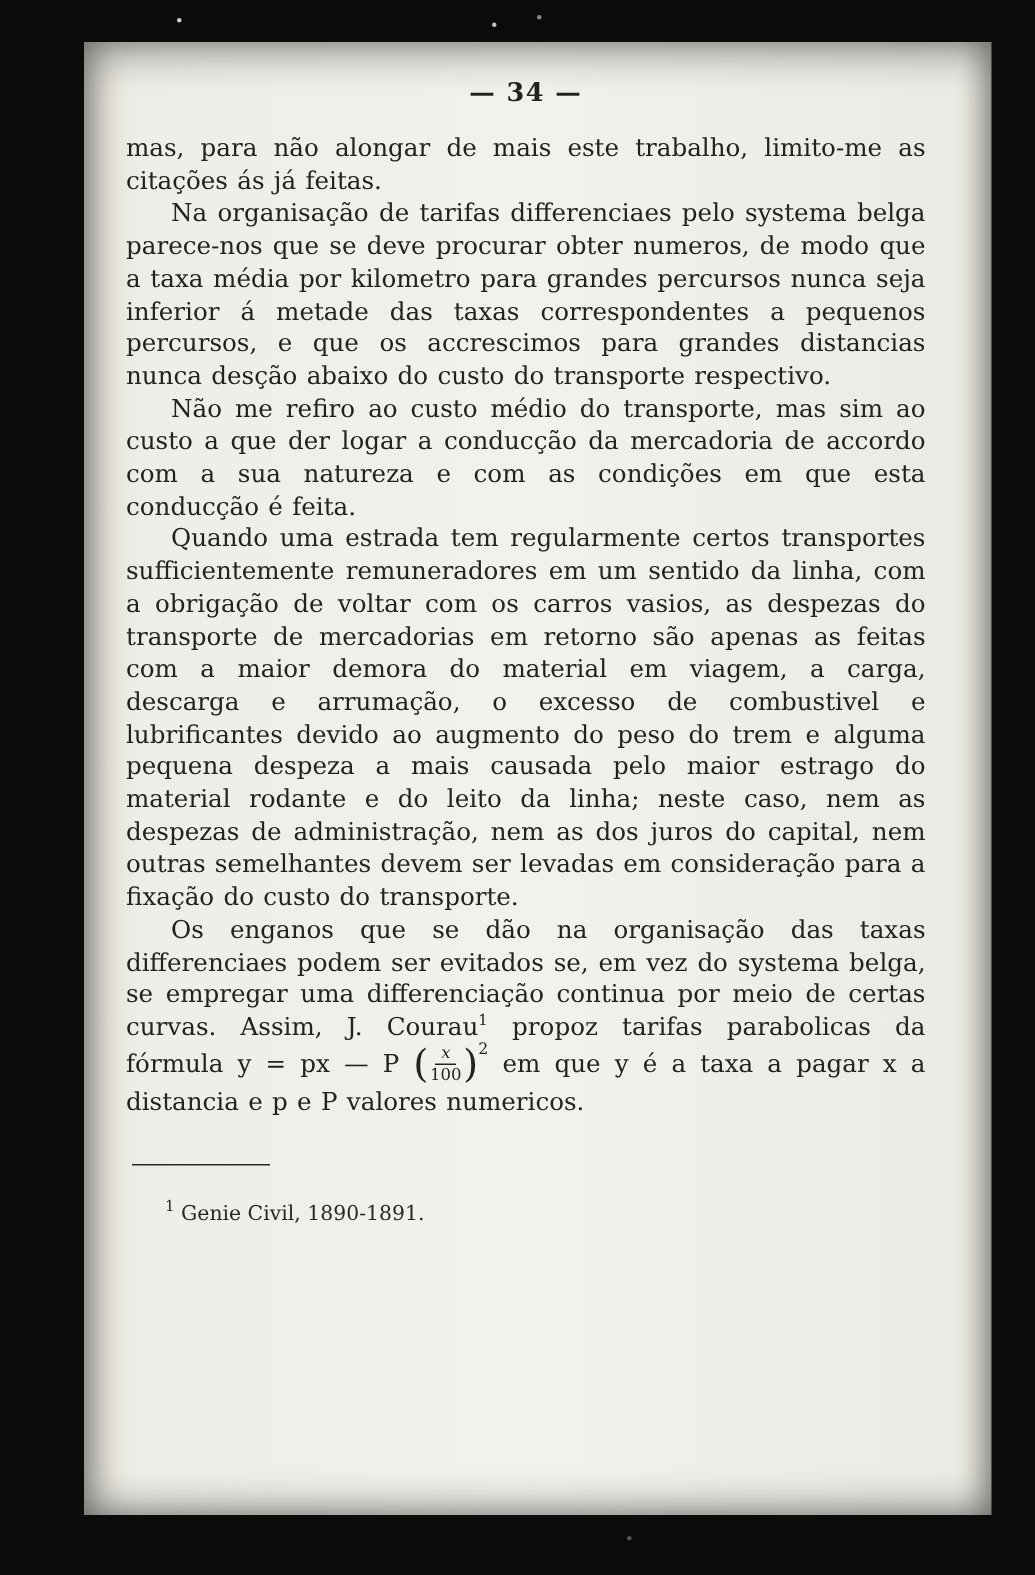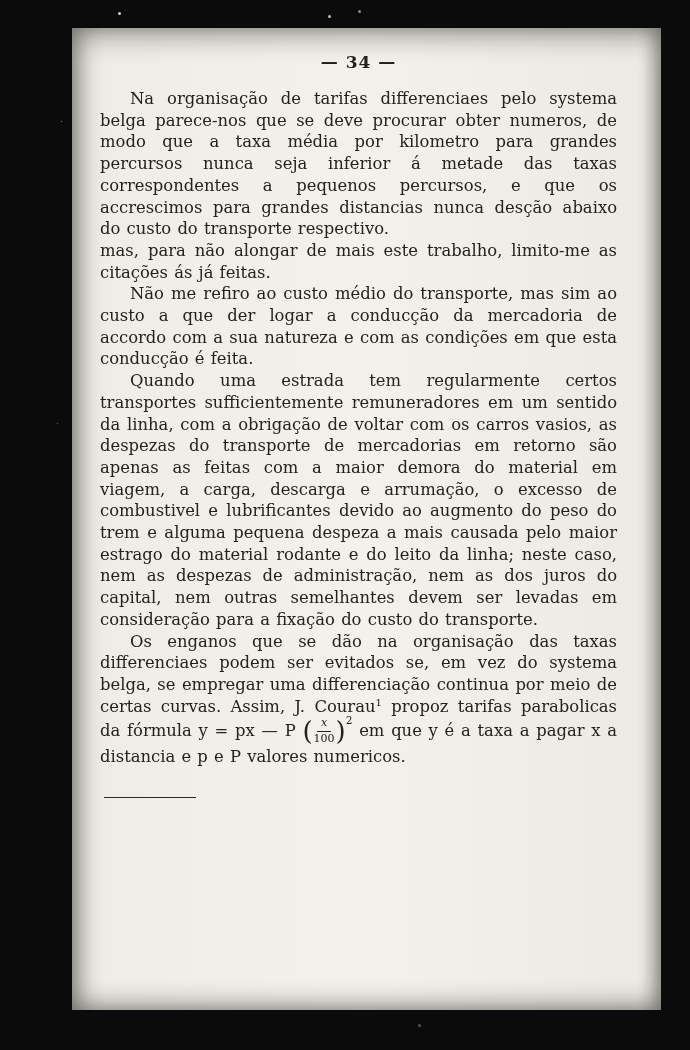--- a/index.html
+++ b/index.html
@@ -35,21 +35,20 @@
     left: 56px;
     top: 28px;
     right: 29px;
     bottom: 40px;
     background: linear-gradient(90deg, #dedbd4 0%, #efede7 6%, #f3f1eb 50%, #eceae4 96%, #dcd9d2 100%);
     box-shadow:
       inset 0 14px 22px rgba(0,0,0,0.22),
       inset 0 -12px 20px rgba(0,0,0,0.20),
       inset 10px 0 18px rgba(0,0,0,0.16),
       inset -8px 0 14px rgba(0,0,0,0.14);
-    margin-left: 16px;
   }
   .content {
     position: absolute;
     left: 28px;
     right: 44px;
     top: 24px;
     bottom: 0;
     color: #1f1d1a;
   }
   .page-header {
@@ -128,33 +127,36 @@
 </head>
 <body>
 
 <div class="noise"></div>
 
 <div class="page">
   <div class="content">
 
     <div class="page-header">— 34 —</div>
 
+    <p class="para no-indent">mas, para não alongar de mais este trabalho, limito-me as citações ás já feitas.</p>
+
     <p class="para">Na organisação de tarifas differenciaes pelo systema belga parece-nos que se deve procurar obter numeros, de modo que a taxa média por kilometro para grandes percursos nunca seja inferior á metade das taxas correspondentes a pequenos percursos, e que os accrescimos para grandes distancias nunca desção abaixo do custo do transporte respectivo.</p>
-
-    <p class="para no-indent">mas, para não alongar de mais este trabalho, limito-me as citações ás já feitas.</p>
 
     <p class="para">Não me refiro ao custo médio do transporte, mas sim ao custo a que der logar a conducção da mercadoria de accordo com a sua natureza e com as condições em que esta conducção é feita.</p>
 
 
     <p class="para">Quando uma estrada tem regularmente certos transportes sufficientemente remuneradores em um sentido da linha, com a obrigação de voltar com os carros vasios, as despezas do transporte de mercadorias em retorno são apenas as feitas com a maior demora do material em viagem, a carga, descarga e arrumação, o excesso de combustivel e lubrificantes devido ao augmento do peso do trem e alguma pequena despeza a mais causada pelo maior estrago do material rodante e do leito da linha; neste caso, nem as despezas de administração, nem as dos juros do capital, nem outras semelhantes devem ser levadas em consideração para a fixação do custo do transporte.</p>
 
     <p class="para">
       <span>Os enganos que se dão na organisação das taxas differenciaes podem ser evitados se, em vez do systema belga, se empregar uma differenciação continua por meio de certas curvas. Assim, J. Courau</span><sup class="fnref">1</sup><span> propoz tarifas parabolicas da fórmula y = px — P </span><span class="formula"><span class="paren">(</span><span class="frac">
             <span class="num">x</span>
             <span class="den">100</span>
           </span><span class="paren">)</span><span class="exp">2</span></span><span> em que y é a taxa a pagar x a distancia e p e P valores numericos.</span>
     </p>
 
     <div class="footnote-rule"></div>
 
+    <p class="footnote">
+      <sup class="fnref">1</sup><span> Genie Civil, 1890-1891.</span>
+    </p>
 
   </div>
 </div>
 
 </body></html>

